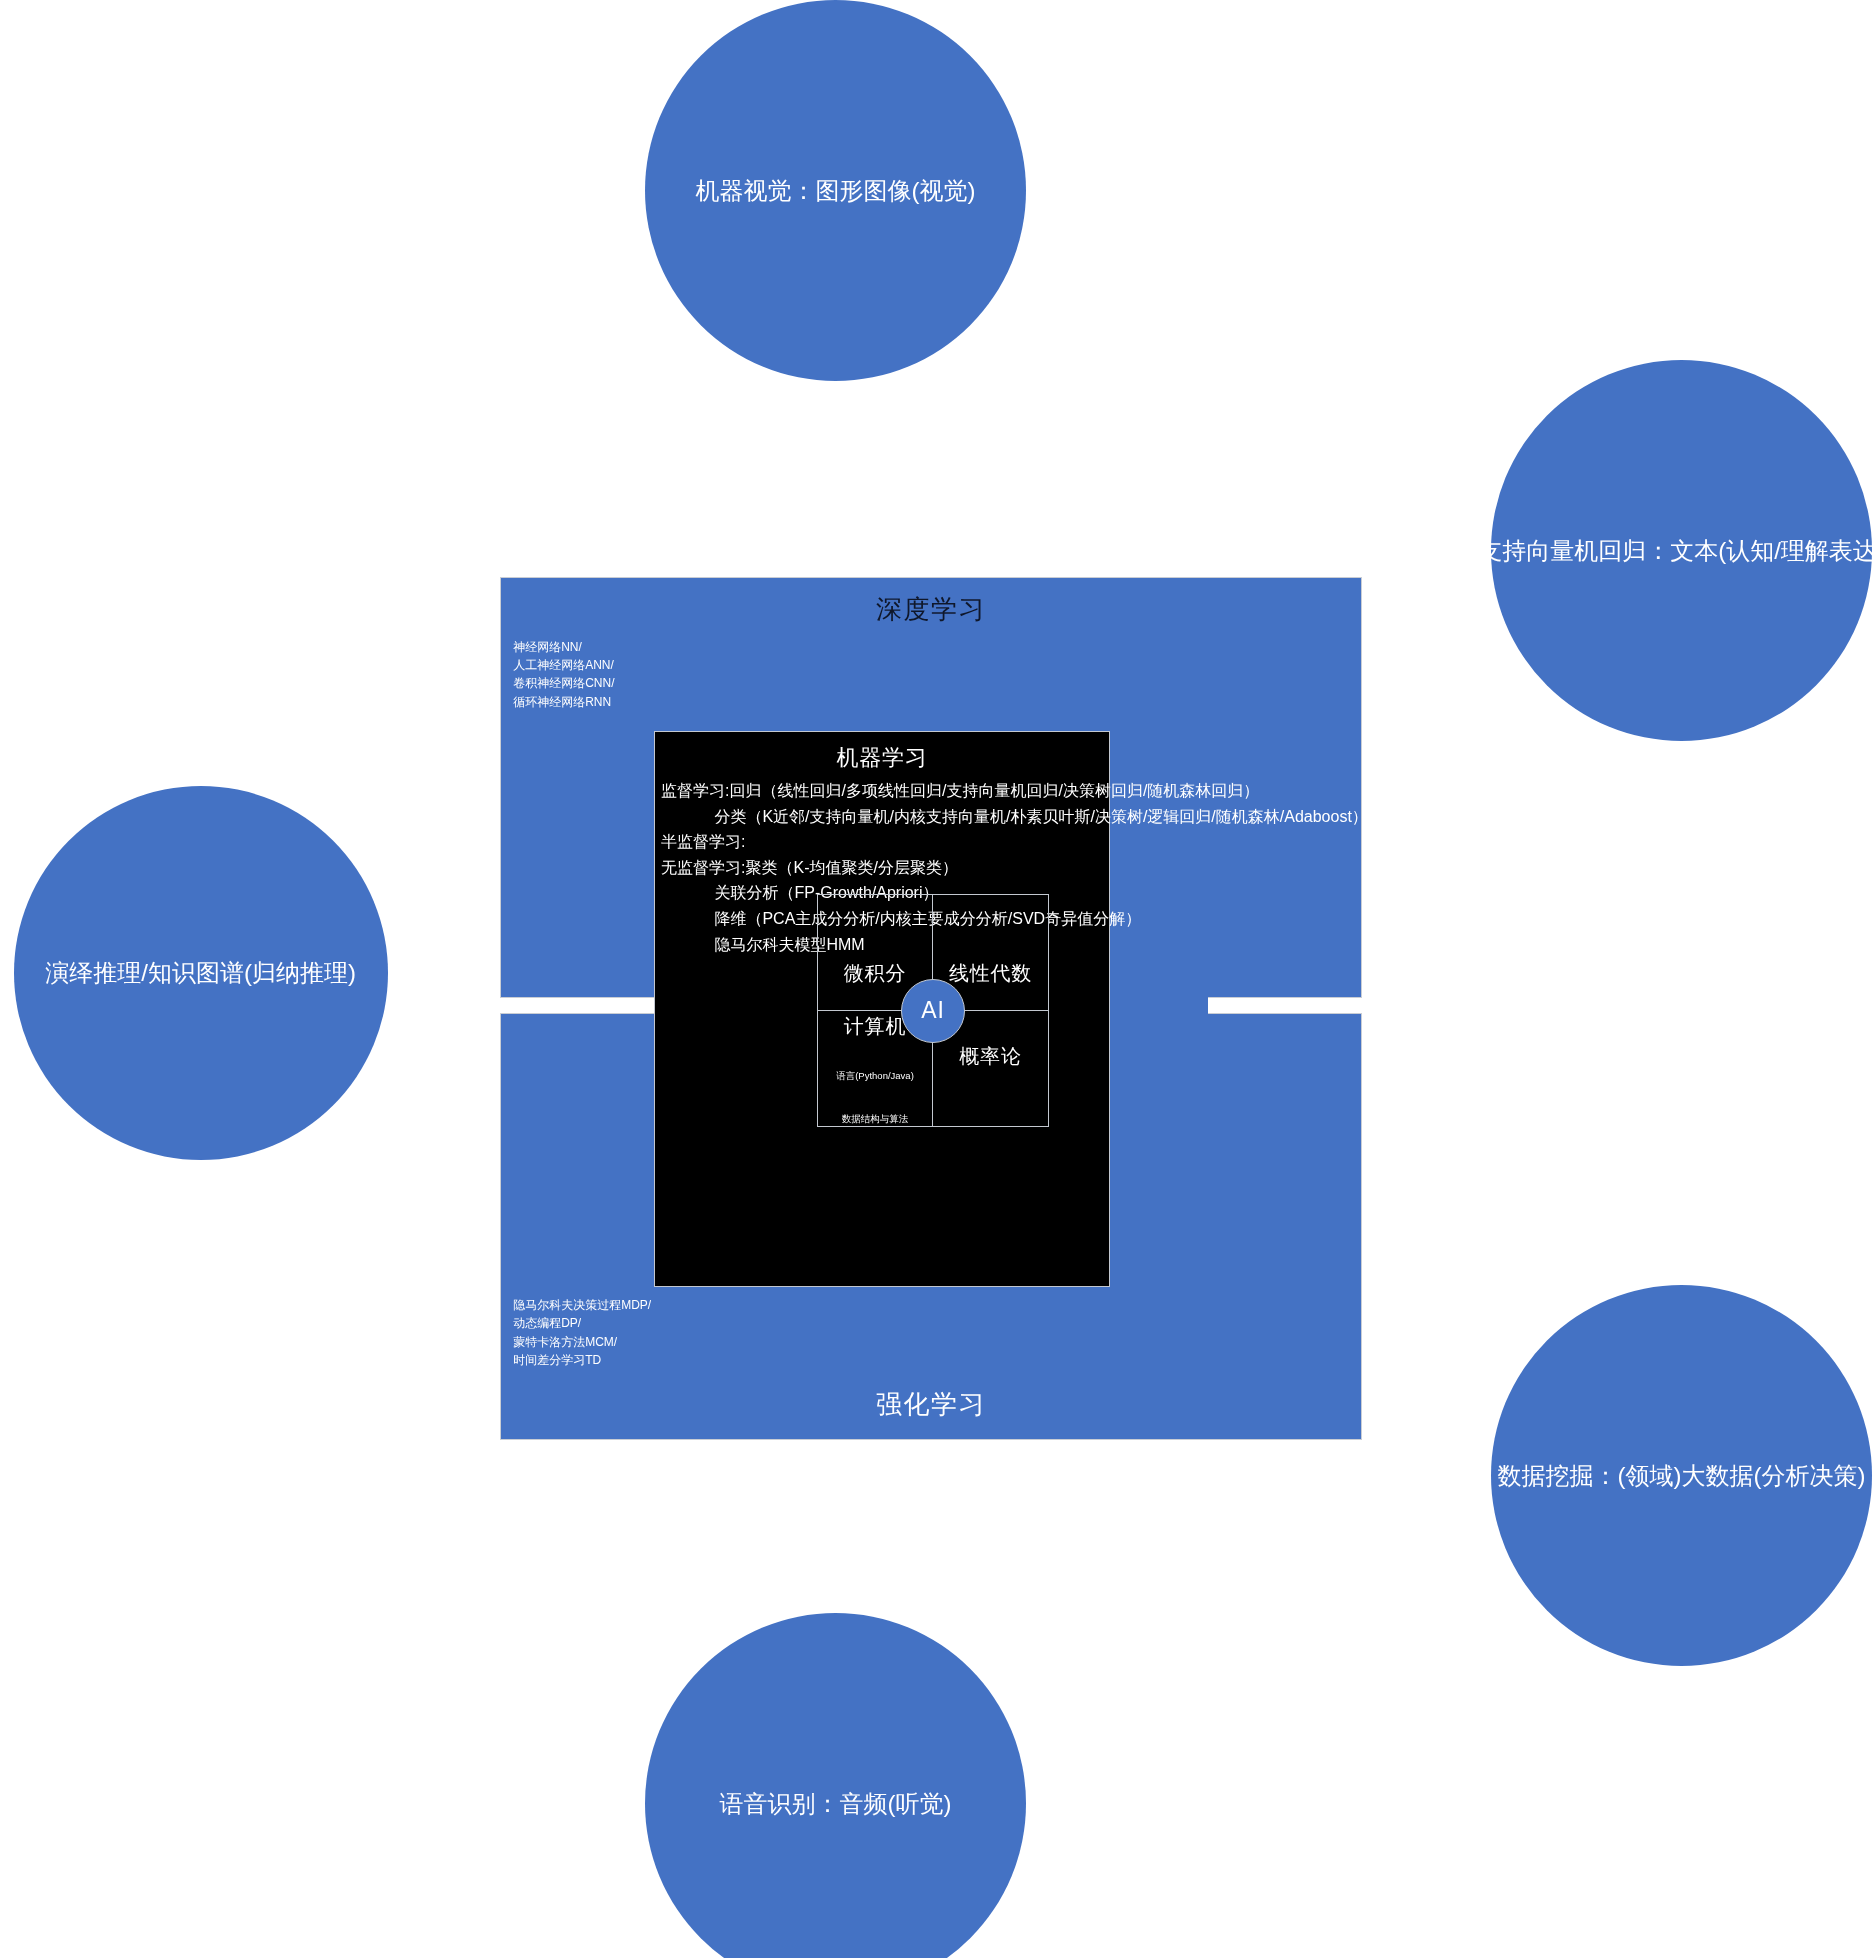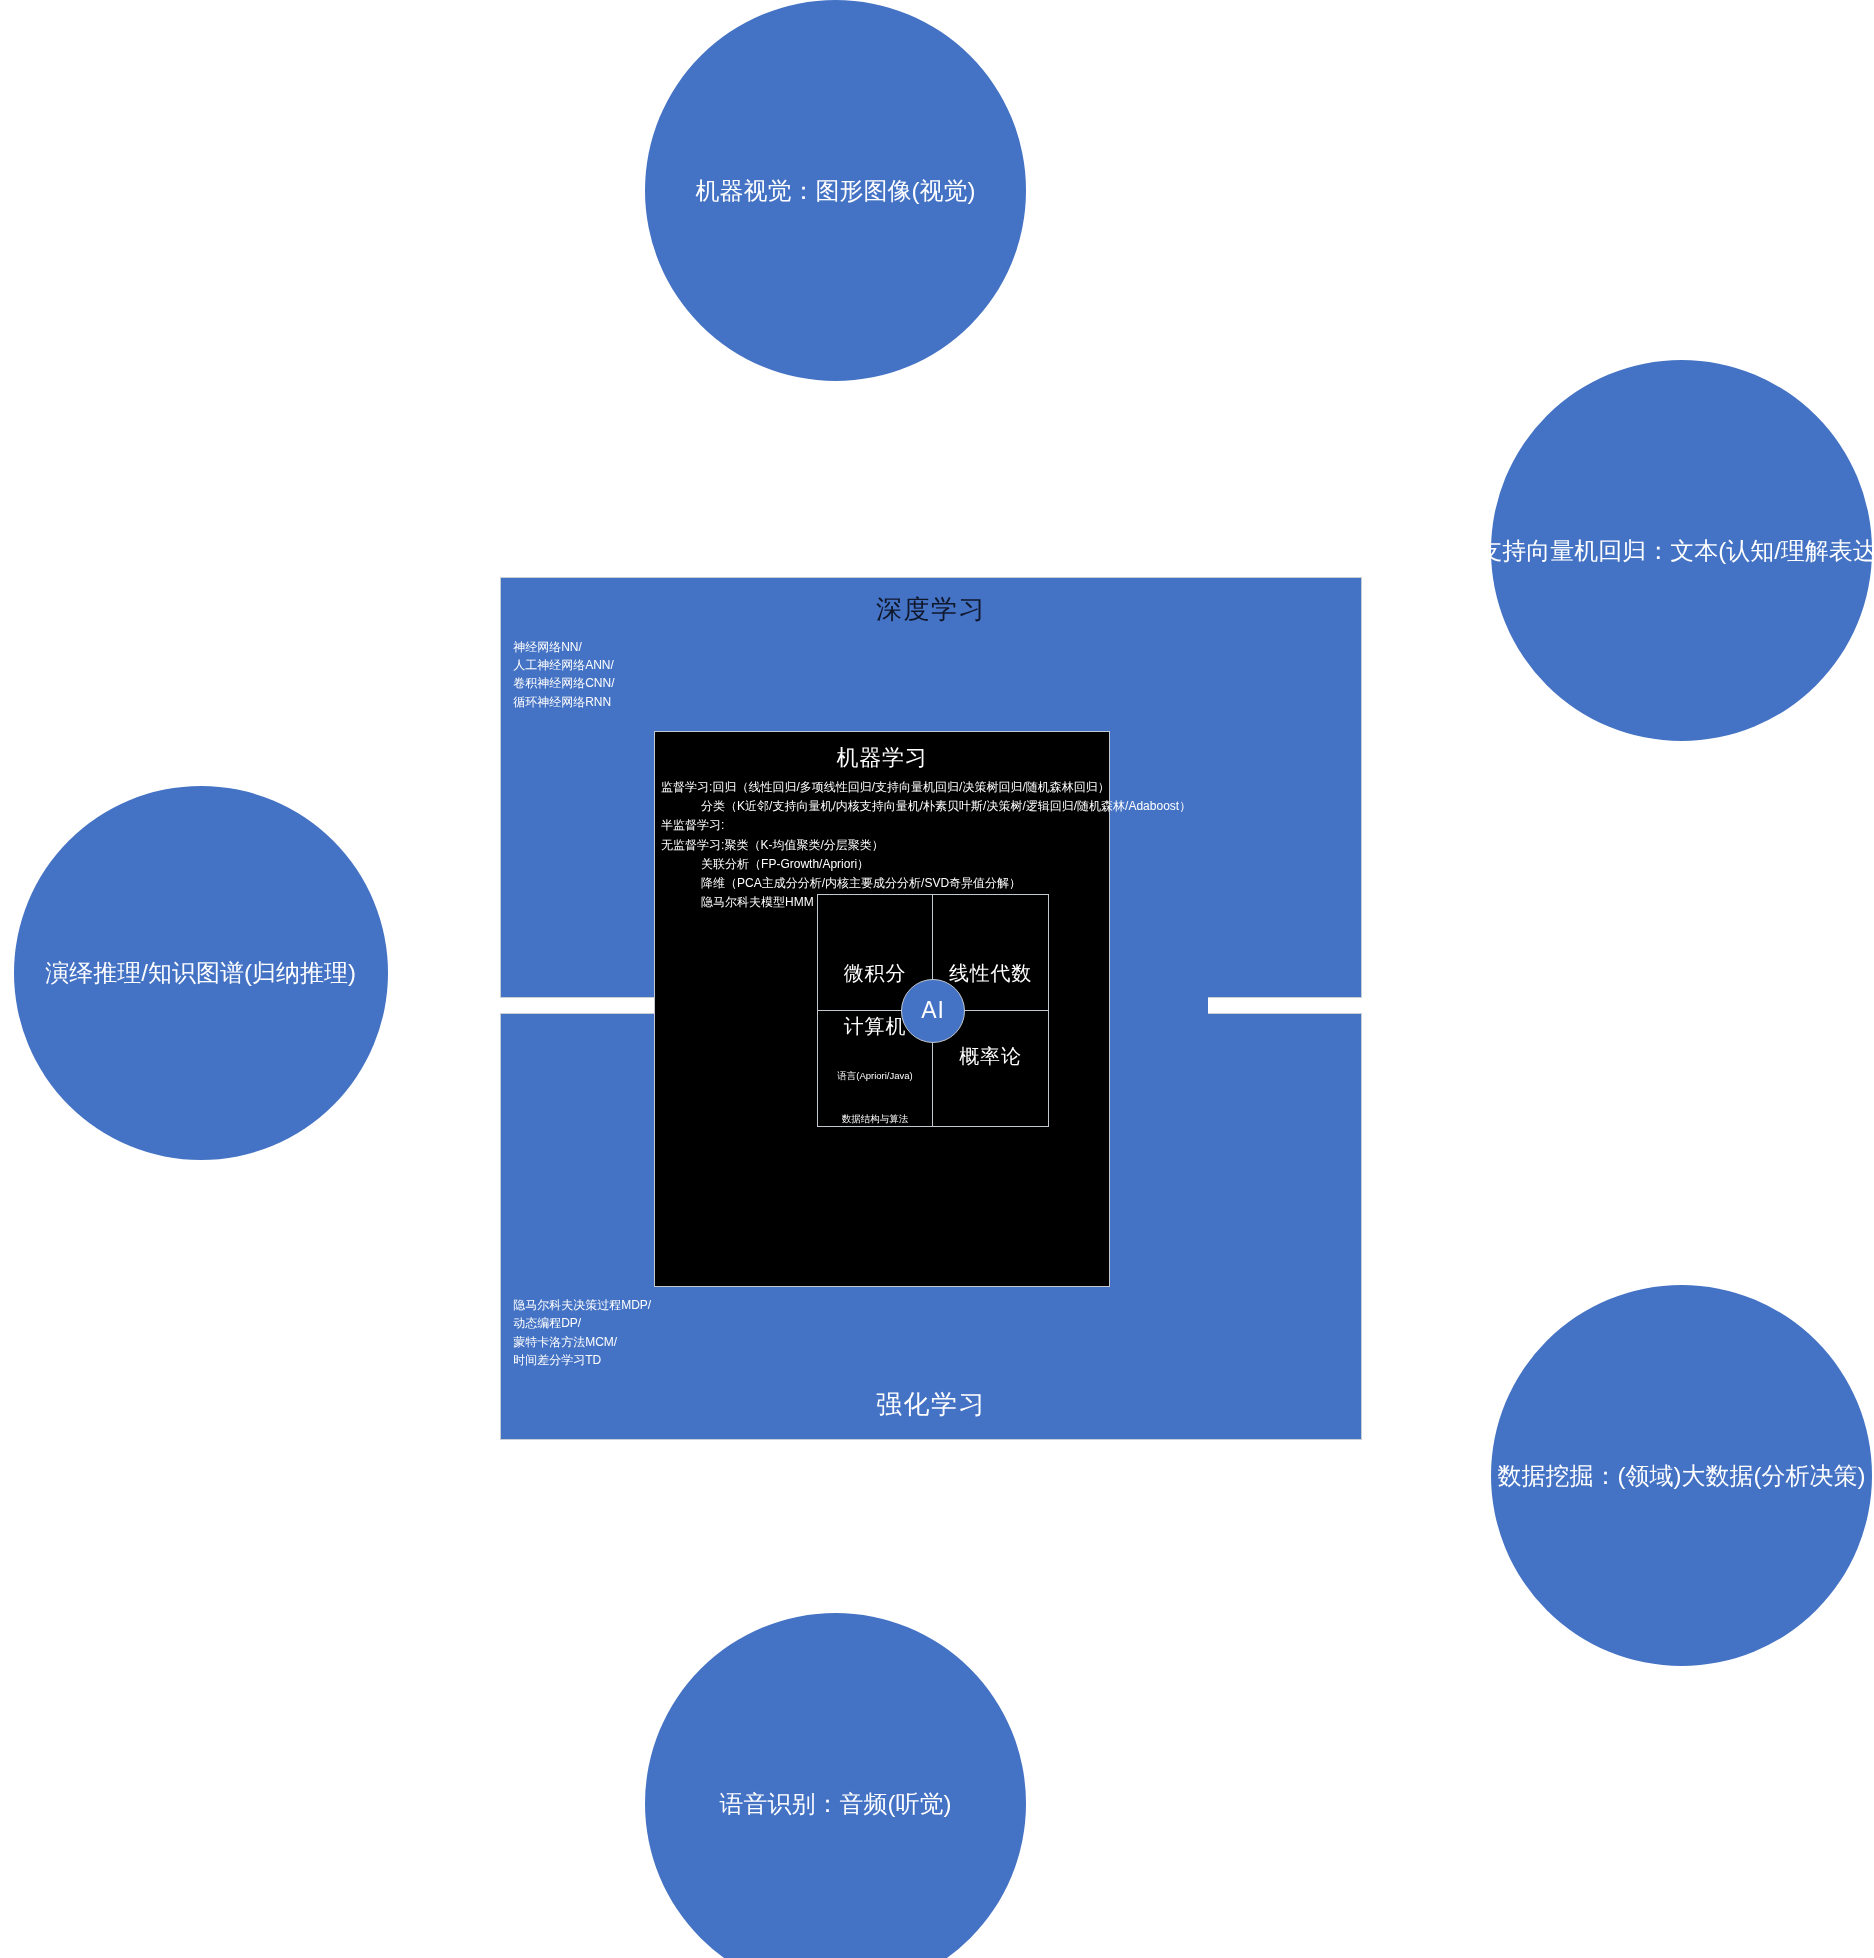--- a/index.html
+++ b/index.html
@@ -109,21 +109,21 @@
     color: #ffffff;
     font-size: 22px;
     letter-spacing: 0.8px;
   }
   #ml-list {
     position: absolute;
     left: 6.1px;
     top: 46px;
     width: 545px;
     color: #ffffff;
-    font-size: 12px;
+    font-size: 16px;
     line-height: 1.60;
     white-space: pre;
   }
 
   
   #grid-box {
     position: absolute;
     left: 162px;  
     top: 162px;   
     width: 232px;
@@ -240,21 +240,21 @@
         <div class="gcell" id="g-tl">
           <span class="big">微积分</span>
         </div>
 
         <div class="gcell" id="g-tr">
           <span class="big">线性代数</span>
         </div>
 
         <div class="gcell" id="g-bl">
           <span class="big">计算机</span>
-          <span class="sub">语言(Apriori/Java)</span>
+          <span class="sub">语言(Python/Java)</span>
           <span class="sub">数据结构与算法</span>
         </div>
 
         <div class="gcell" id="g-br">
           <span class="big">概率论</span>
         </div>
 
         <div id="ai-hub">
           <span>AI</span>
         </div>

